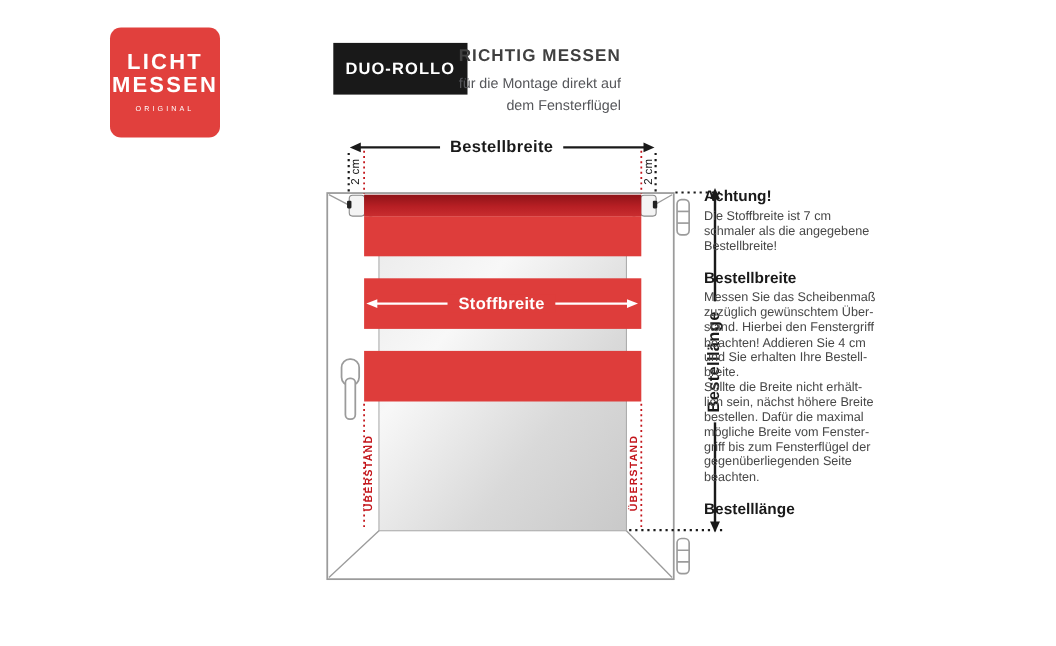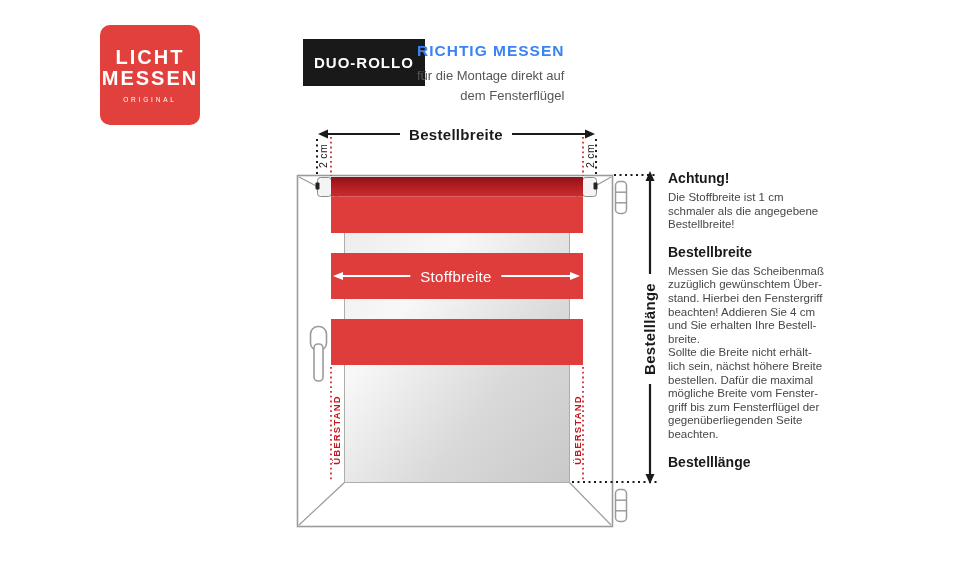--- a/index.html
+++ b/index.html
@@ -13,36 +13,36 @@
     left:100px;top:25px;width:100px;height:100px;background:#e1403d;border-radius:10px;
     display:flex;flex-direction:column;align-items:center;justify-content:center;color:#fff;
   }
   .logo-word{font-weight:700;font-size:20px;letter-spacing:2px;line-height:1.04;}
   .logo-tagline{font-size:6.5px;letter-spacing:2.8px;margin-top:7px;font-weight:400;}
   
   .badge{
     left:303px;top:39px;background:#191919;color:#fff;font-weight:700;font-size:15px;
     letter-spacing:1px;padding:16px 11px;line-height:1;
   }
-  .title{left:417px;top:42px;font-weight:700;font-size:15.5px;letter-spacing:1px;color:#3b82f6;}
+  .title{left:417px;top:42px;font-weight:700;font-size:15.5px;letter-spacing:1px;color:#404040;}
   .subtitle{left:417px;top:66px;font-size:13px;line-height:1.55;color:#55565a;white-space:pre-line;text-align:right;}
   
   .diag-label{position:absolute;transform:translate(-50%,-50%);white-space:nowrap;}
   .diag-label.rot{transform:translate(-50%,-50%) rotate(-90deg);}
   .lbl-bestellbreite{left:456px;top:134px;background:#fff;padding:0 9px;font-weight:700;font-size:15px;letter-spacing:.3px;}
   .lbl-2cm{font-size:10.5px;letter-spacing:.3px;color:#191919;}
   .lbl-2cm.l{left:323px;top:156px;}
   .lbl-2cm.r{left:590px;top:156px;}
-  .lbl-stoffbreite{left:456px;top:276px;background:#de3d3b;color:#fff;padding:0 10px;font-weight:400;font-size:15px;letter-spacing:.3px;}
+  .lbl-stoffbreite{left:456px;top:276px;background:#de3d3b;color:#fff;padding:0 10px;font-weight:700;font-size:15px;letter-spacing:.3px;}
   .lbl-ueberstand{font-weight:700;font-size:9.5px;letter-spacing:1.2px;color:#c3161c;}
   .lbl-ueberstand.l{left:336px;top:430px;}
   .lbl-ueberstand.r{left:577px;top:430px;}
   .lbl-bestelllaenge{left:649px;top:329px;background:#fff;padding:0 9px;font-weight:700;font-size:15px;letter-spacing:.3px;}
   
-  .info{left:668px;top:170px;width:190px;}
+  .info{left:640px;top:170px;width:190px;}
   .info-section{margin-bottom:12px;}
   .info-heading{font-weight:700;font-size:14px;color:#191919;margin:0 0 5px 0;}
   .info-body{font-size:11.5px;line-height:13.6px;color:#474747;white-space:pre-line;margin:0;}
 </style>
 </head>
 <body>
 
 <div id="canvas">
 
   <div class="abs logo">
@@ -148,21 +148,21 @@
   <div class="diag-label rot lbl-2cm l">2 cm</div>
   <div class="diag-label rot lbl-2cm r">2 cm</div>
   <div class="diag-label lbl-stoffbreite">Stoffbreite</div>
   <div class="diag-label rot lbl-ueberstand l">ÜBERSTAND</div>
   <div class="diag-label rot lbl-ueberstand r">ÜBERSTAND</div>
   <div class="diag-label rot lbl-bestelllaenge">Bestelllänge</div>
 
   <div class="abs info">
     <div class="info-section">
       <div class="info-heading">Achtung!</div>
-      <p class="info-body">Die Stoffbreite ist 1 cm
+      <p class="info-body">Die Stoffbreite ist 7 cm
 schmaler als die angegebene
 Bestellbreite!</p>
     </div>
     <div class="info-section">
       <div class="info-heading">Bestellbreite</div>
       <p class="info-body">Messen Sie das Scheibenmaß
 zuzüglich gewünschtem Über-
 stand. Hierbei den Fenstergriff
 beachten! Addieren Sie 4 cm
 und Sie erhalten Ihre Bestell-

